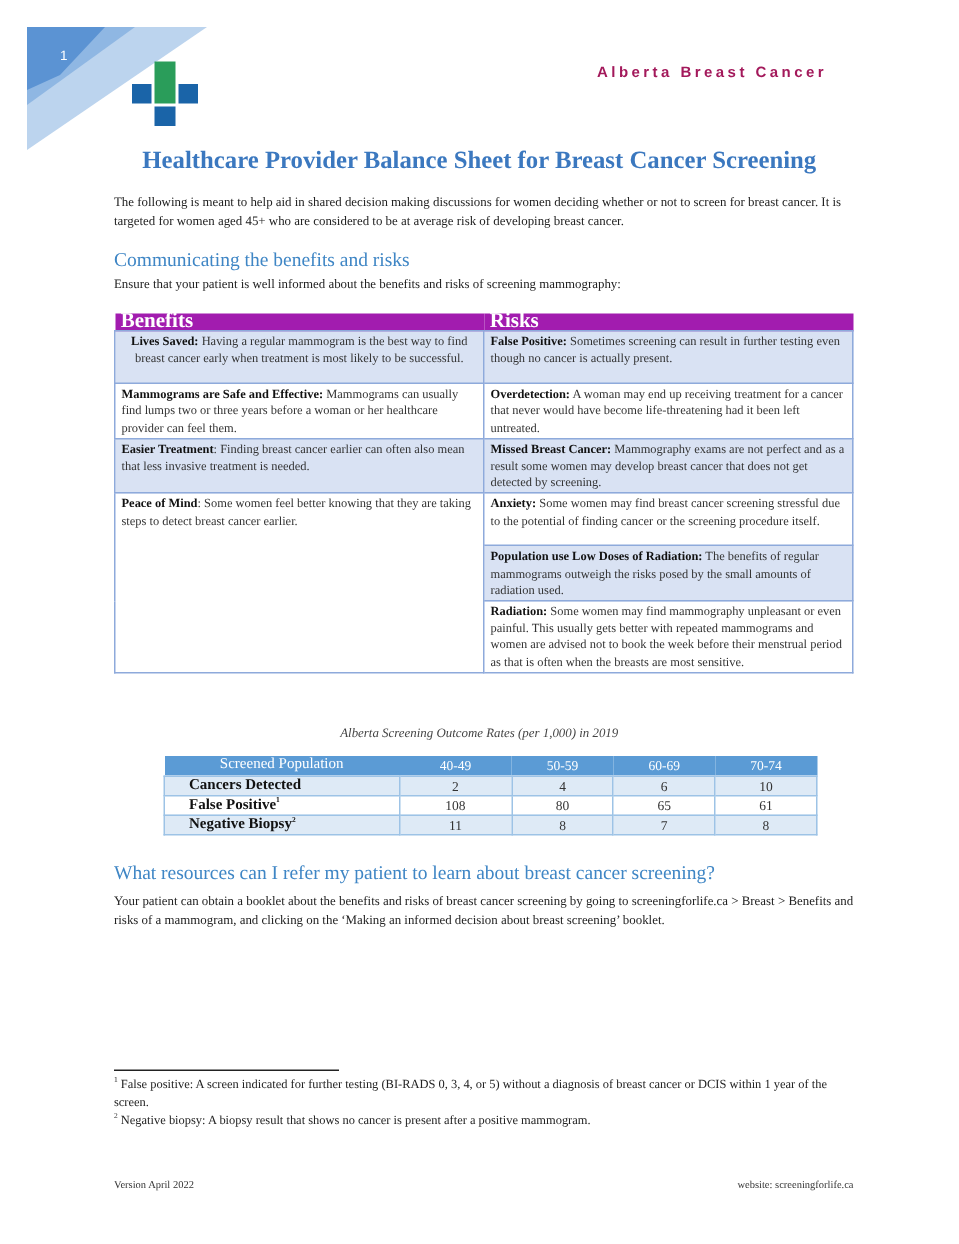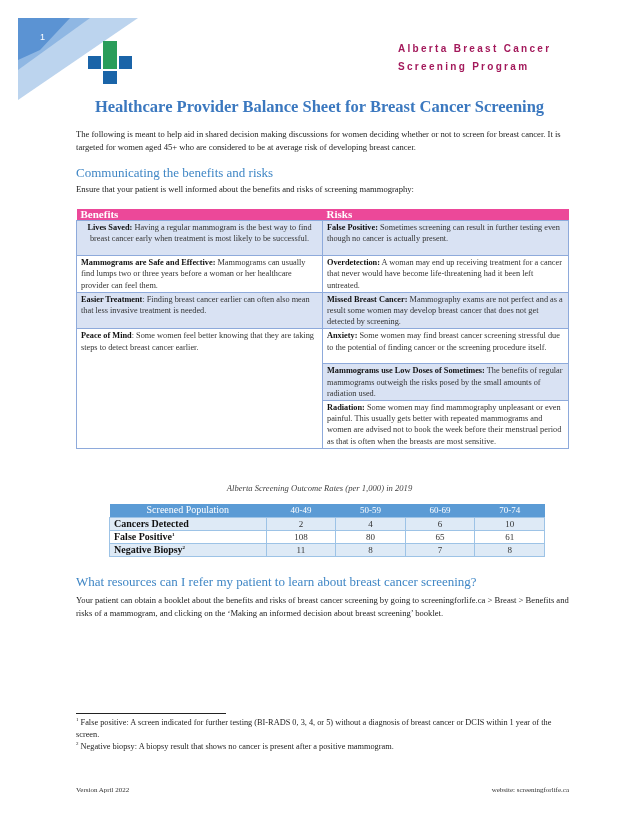--- a/index.html
+++ b/index.html
@@ -20,31 +20,31 @@
 
   .title { position: absolute; left: 0; width: 639px; top: 97px; text-align: center; font-family: "Liberation Serif", serif; font-weight: bold; font-size: 16.5px; color: #3b78bf; }
 
   .intro { position: absolute; left: 76px; top: 128px; width: 500px; font-size: 8.6px; line-height: 12.5px; color: #222; }
 
   .h2 { position: absolute; left: 76px; font-size: 13px; color: #3f86c5; font-family: "Liberation Serif", serif; }
   .h2.s1 { top: 165px; }
   .sub { position: absolute; left: 76px; top: 184px; font-size: 8.6px; color: #222; }
 
   table.br { position: absolute; left: 76px; top: 209px; width: 493px; border-collapse: collapse; font-size: 8.3px; line-height: 11.2px; }
-  table.br th { background: #ec4899; color: #fff; font-weight: bold; text-align: left; padding: 0 4px; height: 11px; font-size: 11px; }
+  table.br th { background: #a21caf; color: #fff; font-weight: bold; text-align: left; padding: 0 4px; height: 11px; font-size: 14px; }
   table.br td { vertical-align: top; padding: 1px 4px; border: 1px solid #8eaadb; color: #333; width: 50%; }
   table.br td.shade { background: #d9e2f3; }
   table.br b { color: #111; }
 
   .caption { position: absolute; left: 0; width: 639px; top: 483px; text-align: center; font-style: italic; font-size: 8.6px; color: #444; }
 
   table.rates { position: absolute; left: 109px; top: 504px; width: 436px; border-collapse: collapse; font-size: 9px; line-height: 12px; }
   table.rates th { background: #5b9bd5; color: #fff; font-weight: normal; padding: 0 4px; height: 13px; }
   table.rates th:first-child { text-align: center; font-size: 10px; }
-  table.rates td { border: 1px solid #9dc3e6; padding: 0 4px; text-align: center; color: #333; }
+  table.rates td { border: 1px solid #9dc3e6; padding: 0 16px; text-align: center; color: #333; }
   table.rates td.rl { text-align: left; font-weight: bold; color: #111; font-size: 10px; }
   table.rates tr.shade td { background: #deeaf6; }
   table.rates sup { font-size: 5px; vertical-align: super; line-height: 0; }
 
   .h2.s2 { top: 574px; font-size: 13px; }
   .res { position: absolute; left: 76px; top: 594px; width: 500px; font-size: 8.6px; line-height: 13px; color: #222; }
 
   .fn-rule { position: absolute; left: 76px; top: 713px; width: 150px; height: 1px; background: #222; }
   .fn { position: absolute; left: 76px; width: 500px; font-size: 8.3px; line-height: 12px; color: #222; }
   .fn1 { top: 717px; }
@@ -68,21 +68,20 @@
   <div class="ahs-mark">
     <span style="left:0;top:15px;width:13px;height:13px;background:#1a64a8;"></span>
     <span style="left:15px;top:0;width:14px;height:28px;background:#2a9d5a;"></span>
     <span style="left:31px;top:15px;width:13px;height:13px;background:#1a64a8;"></span>
     <span style="left:15px;top:30px;width:14px;height:13px;background:#1a64a8;"></span>
   </div>
 </div>
 
 <div class="program">
   <div>Alberta Breast Cancer</div>
-  <div>Screening Program</div>
 </div>
 
 <div class="title">Healthcare Provider Balance Sheet for Breast Cancer Screening</div>
 <div class="intro">The following is meant to help aid in shared decision making discussions for women deciding whether or not to screen for breast cancer. It is targeted for women aged 45+ who are considered to be at average risk of developing breast cancer.</div>
 
 <div class="h2 s1">Communicating the benefits and risks</div>
 <div class="sub">Ensure that your patient is well informed about the benefits and risks of screening mammography:</div>
 
 <table class="br">
   <thead>
@@ -102,21 +101,21 @@
     </tr>
     <tr>
       <td class="shade" style="height:35px;"><b>Easier Treatment</b><span>: Finding breast cancer earlier can often also mean that less invasive treatment is needed.</span></td>
       <td class="shade"><b>Missed Breast Cancer:</b><span> Mammography exams are not perfect and as a result some women may develop breast cancer that does not get detected by screening.</span></td>
     </tr>
     <tr>
       <td rowspan="3"><b>Peace of Mind</b><span>: Some women feel better knowing that they are taking steps to detect breast cancer earlier.</span></td>
       <td style="height:35px;"><b>Anxiety:</b><span> Some women may find breast cancer screening stressful due to the potential of finding cancer or the screening procedure itself.</span></td>
     </tr>
     <tr>
-      <td class="shade" style="height:35px;"><b>Mammograms use Low Doses of Sometimes:</b><span> The benefits of regular mammograms outweigh the risks posed by the small amounts of radiation used.</span></td>
+      <td class="shade" style="height:35px;"><b>Population use Low Doses of Radiation:</b><span> The benefits of regular mammograms outweigh the risks posed by the small amounts of radiation used.</span></td>
     </tr>
     <tr>
       <td><b>Radiation:</b><span> Some women may find mammography unpleasant or even painful. This usually gets better with repeated mammograms and women are advised not to book the week before their menstrual period as that is often when the breasts are most sensitive.</span></td>
     </tr>
   </tbody>
 </table>
 
 <div class="caption">Alberta Screening Outcome Rates (per 1,000) in 2019</div>
 
 <table class="rates">

